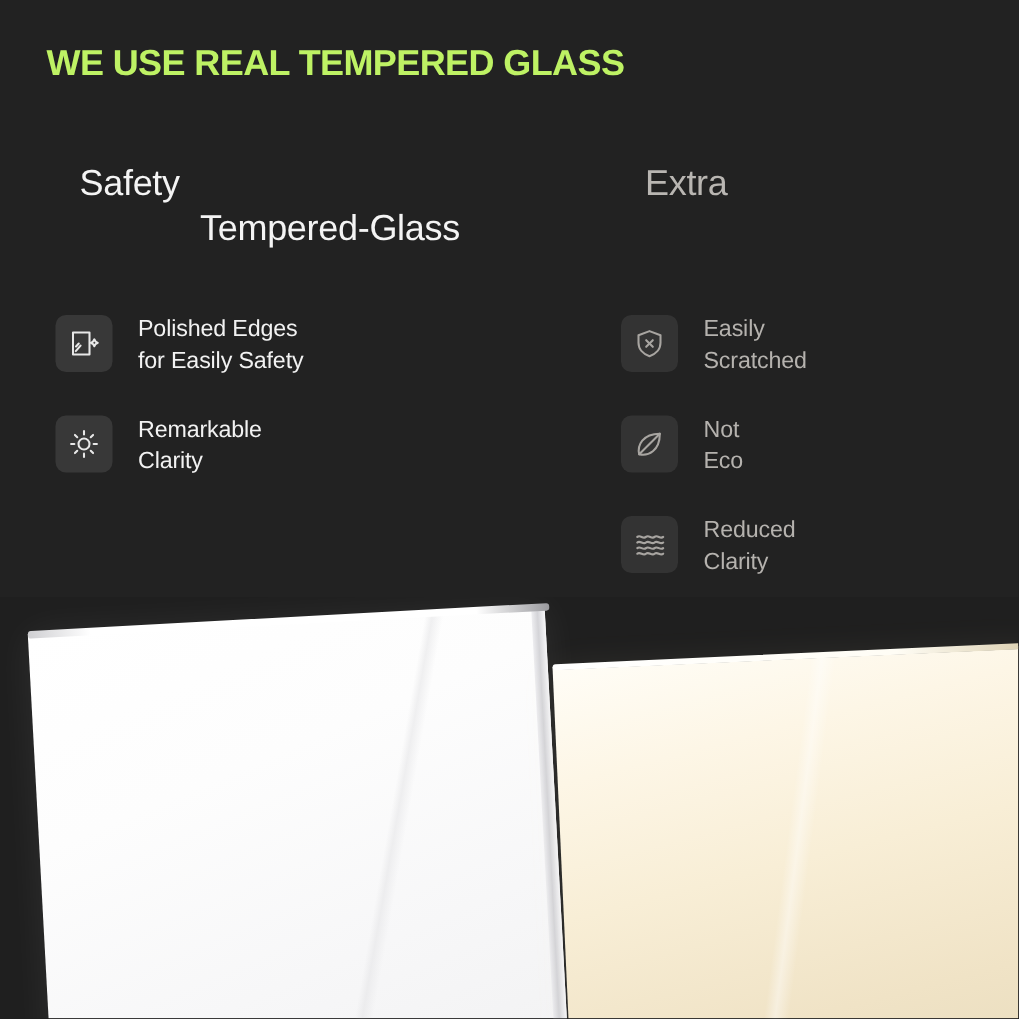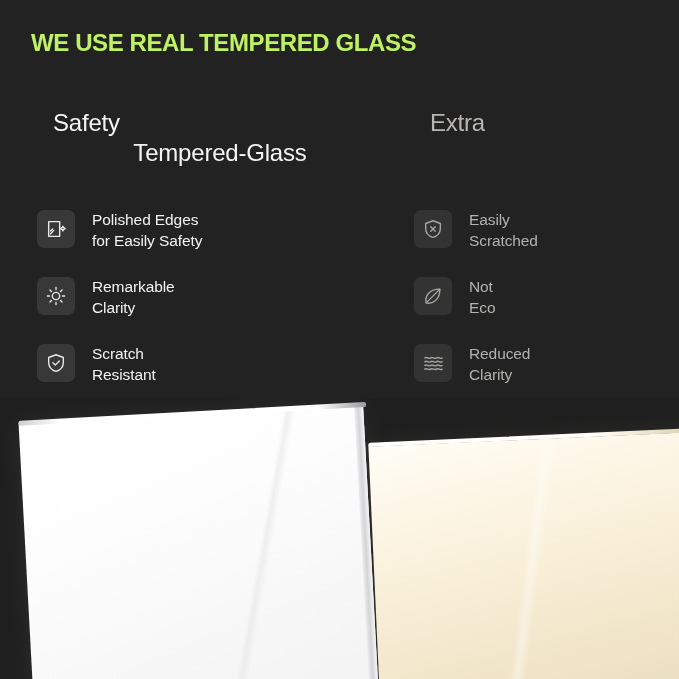--- a/index.html
+++ b/index.html
@@ -233,32 +233,20 @@
             <path d="M18.6 5.4 L16.9 7.1"></path>
               <path d="M7.1 16.9 L5.4 18.6"></path>
           </svg>
         </span>
         <span class="feature-text">
           <span>Remarkable</span>
           <span class="l2">Clarity</span>
         </span>
       </div>
 
-      <div class="feature">
-        <span class="icon-box">
-          <svg width="22" height="22" viewBox="0 0 24 24" fill="none" stroke="#e8e8e8" stroke-width="1.5" stroke-linecap="round" stroke-linejoin="round">
-            <path d="M12 3 L20 6 V11.5 C20 16.2 16.6 19.8 12 21.2 C7.4 19.8 4 16.2 4 11.5 V6 Z"></path>
-            <path d="M8.6 11.8 L11.2 14.3 L15.6 9.8"></path>
-          </svg>
-        </span>
-        <span class="feature-text">
-          <span>Scratch</span>
-          <span class="l2">Resistant</span>
-        </span>
-      </div>
 
     </div>
   </div>
 
   <div class="col col-right">
     <div class="col-head">
       <span>Extra</span>
     </div>
 
     <div class="features">

